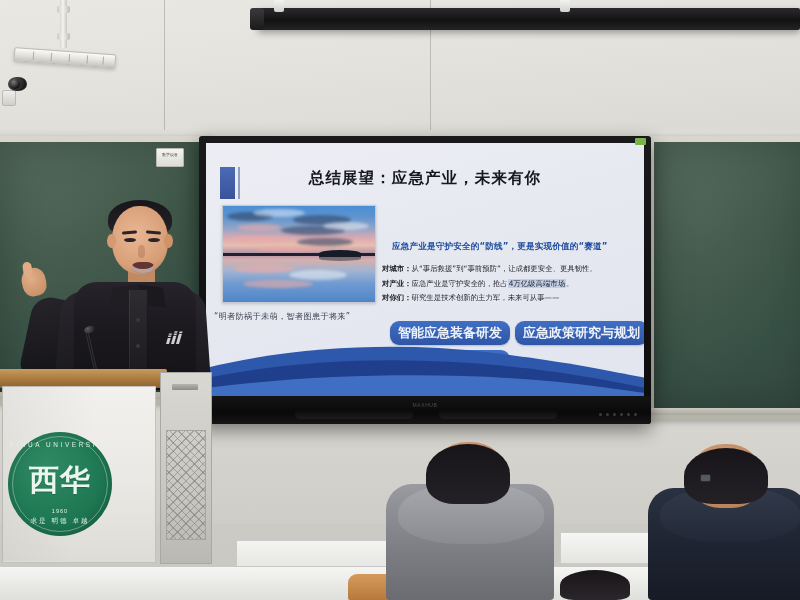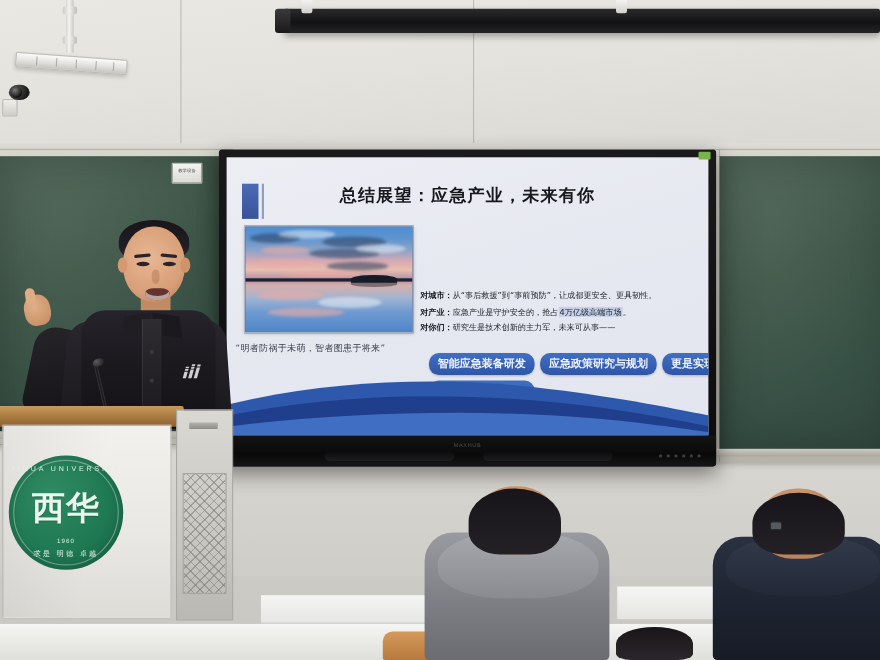--- a/index.html
+++ b/index.html
@@ -215,21 +215,21 @@
     margin-bottom:6px;font-size:7.4px;color:#23262d;line-height:1.15;
     font-family:"DejaVu Sans","Liberation Sans",sans-serif;
   }
   .bullet b{color:#15181e;}
   .hl{background:rgba(150,175,220,.42);padding:0 1px;}
 
   .pills{position:absolute;left:184px;top:178px;width:262px;}
   .pill-row{display:flex;gap:5px;margin-bottom:5px;}
   .pill{
     background:linear-gradient(180deg,#3f6fc4,#2f55a6);
-    color:#eef2fa;font-size:10px;font-weight:bold;
+    color:#eef2fa;font-size:13px;font-weight:bold;
     padding:3.2px 8px;border-radius:9px;white-space:nowrap;
     box-shadow:0 1px 2px rgba(0,0,0,.2);
     font-family:"DejaVu Sans","Liberation Sans",sans-serif;
   }
 
   
   .wave{
     position:absolute;left:0;bottom:0;width:100%;height:58px;overflow:hidden;
   }
 
@@ -243,21 +243,21 @@
   .podium-body{
     position:absolute;left:2px;top:386px;width:152px;height:175px;
     background:linear-gradient(180deg,#f2f1ee 0%,#e9e8e4 55%,#dddcd7 100%);
     border:1px solid #c3c2bd;
   }
   .podium-shadow{
     position:absolute;left:2px;top:386px;width:152px;height:175px;
     background:linear-gradient(100deg,rgba(0,0,0,.06),rgba(0,0,0,0) 55%);
   }
   .emblem{
-    position:absolute;left:8px;top:414px;width:104px;height:104px;border-radius:50%;
+    position:absolute;left:8px;top:432px;width:104px;height:104px;border-radius:50%;
     background:radial-gradient(circle at 38% 32%,#2f8a63,#1f7a53 55%,#176244 100%);
     box-shadow:inset 0 0 14px rgba(0,0,0,.18);
   }
   .emblem-ring{
     position:absolute;inset:4px;border:1px solid rgba(255,255,255,.35);border-radius:50%;
   }
   .emblem-glyph{
     position:absolute;left:0;top:28px;width:100%;text-align:center;
     font-size:30px;font-weight:bold;color:#eaf6ee;letter-spacing:1px;
     font-family:"DejaVu Sans","Liberation Sans",sans-serif;
@@ -480,20 +480,21 @@
         <div class="horizon"></div>
         <div class="isle" style="left:96px;top:44px;width:42px"></div>
         <div class="isle-r" style="left:96px;top:50px;width:42px"></div>
         <div class="cloud cloud-p" style="left:10px;top:58px;width:62px;height:9px"></div>
         <div class="cloud" style="left:66px;top:64px;width:58px;height:10px"></div>
         <div class="cloud cloud-p" style="left:20px;top:74px;width:70px;height:8px"></div>
       </div>
 
       <div class="quote">“明者防祸于未萌，智者图患于将来”</div>
 
+      <div class="lead">应急产业是守护安全的“防线”，更是实现价值的“赛道”</div>
 
       <div class="bullets">
         <div class="bullet">
           <b>对城市：</b><span>从“事后救援”到“事前预防”，让成都更安全、更具韧性。</span>
         </div>
         <div class="bullet">
           <b>对产业：</b><span>应急产业是守护安全的，抢占</span><span class="hl">4万亿级高端市场</span><span>。</span>
         </div>
         <div class="bullet">
           <b>对你们：</b><span>研究生是技术创新的主力军，未来可从事——</span>

